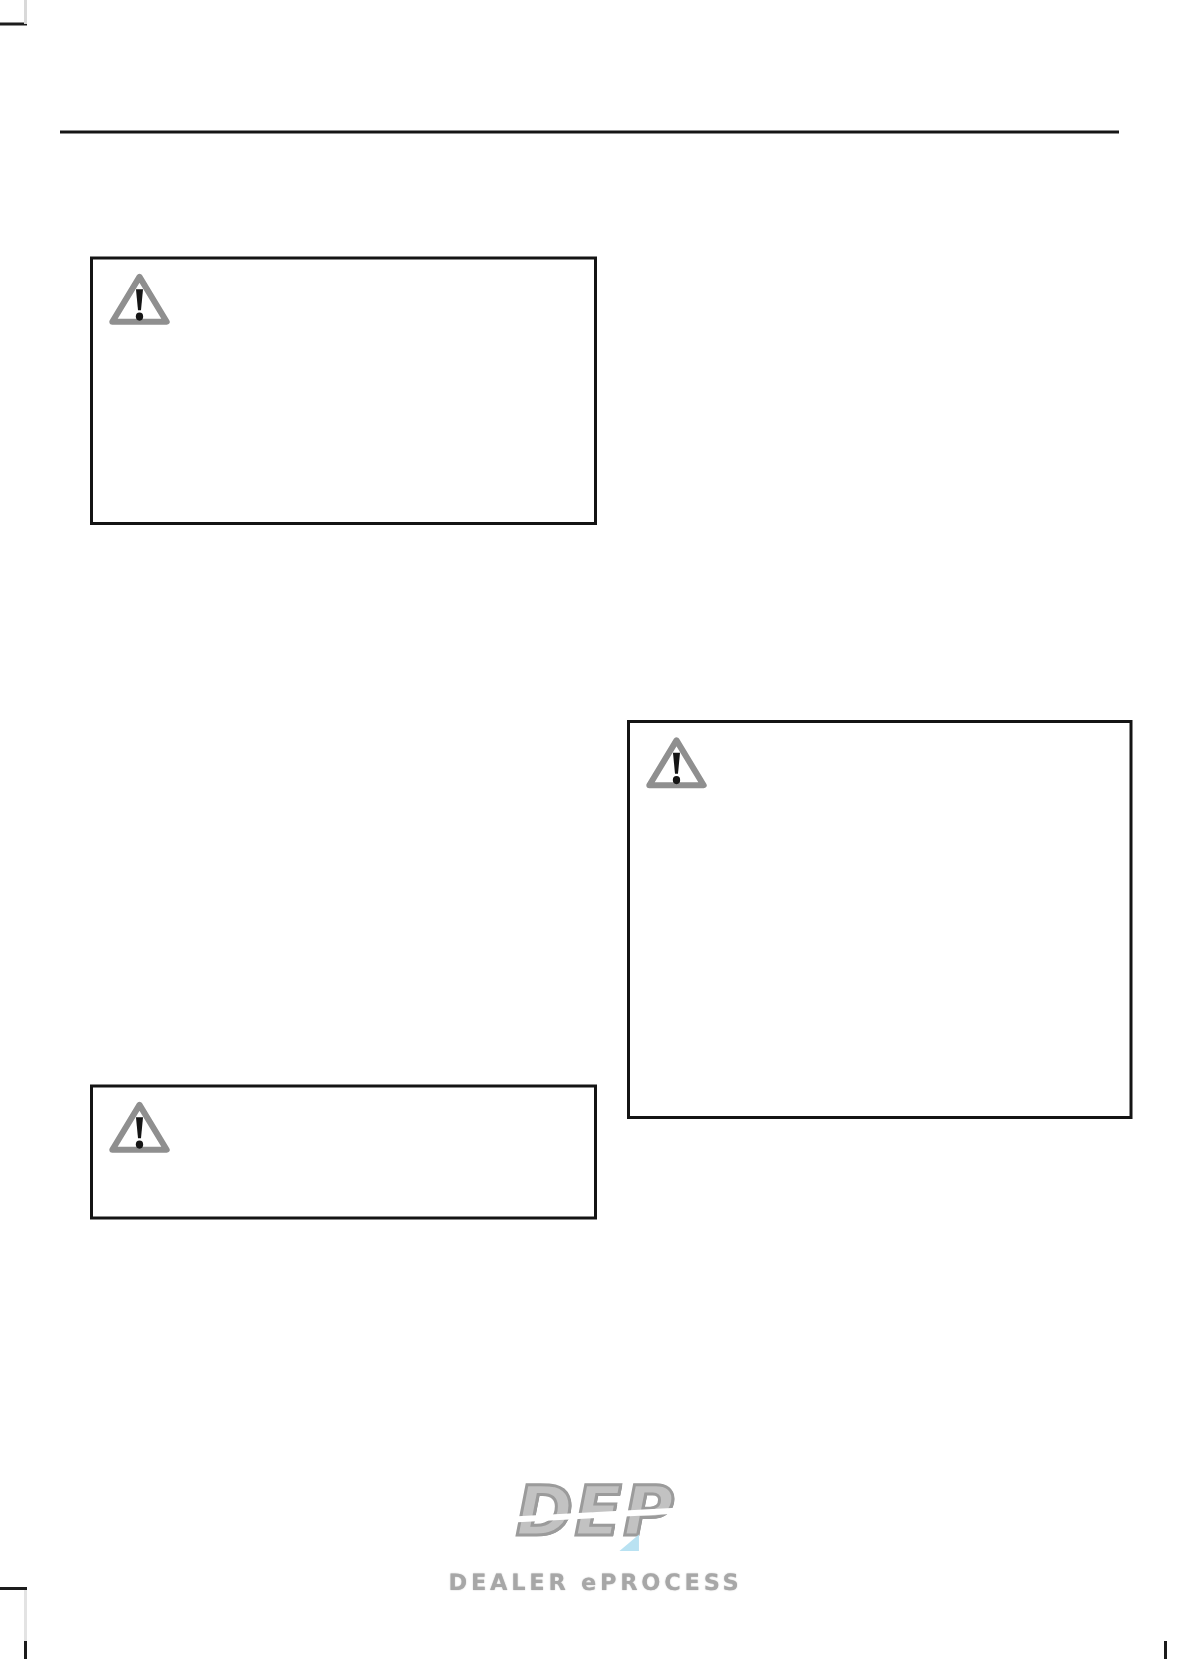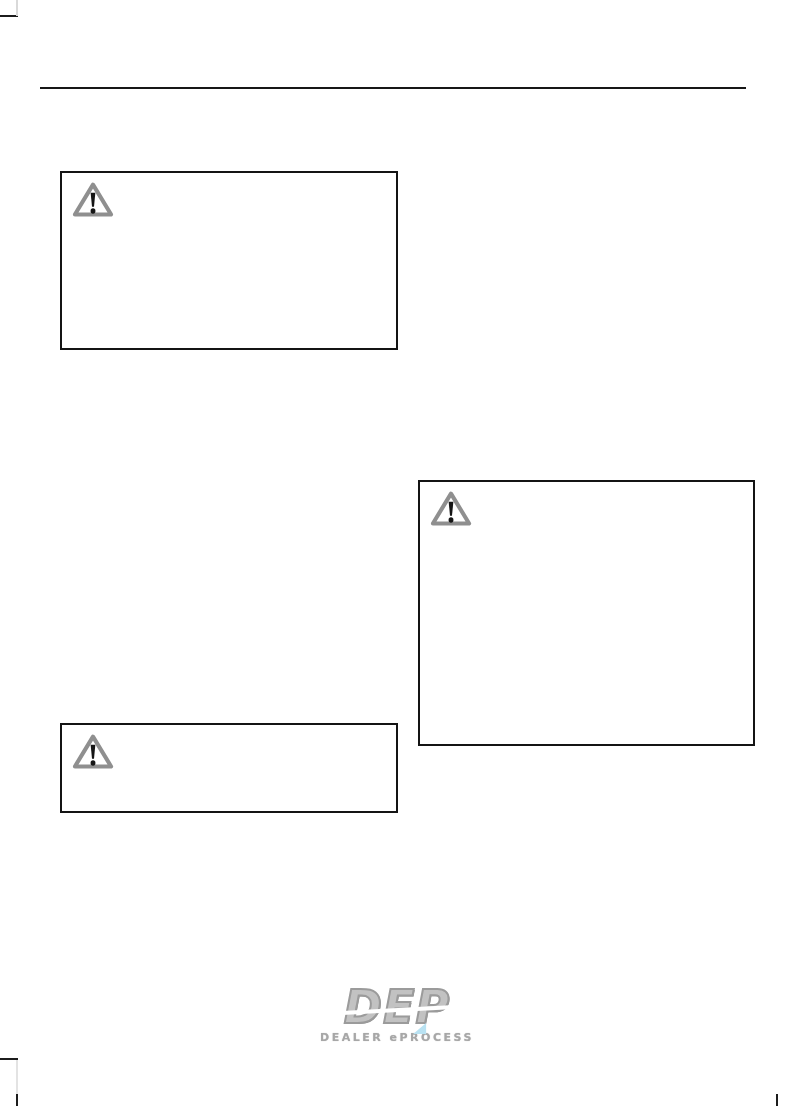--- a/index.html
+++ b/index.html
@@ -80,24 +80,24 @@
     transform: rotate(-3deg);
   }
   .logo-accent {
     position: absolute;
     right: 24px; bottom: -4px;
     width: 0; height: 0;
     border-left: 13px solid transparent;
     border-bottom: 11px solid #b9e2f2;
   }
   .logo-tagline {
-    margin-top: 1px;
+    margin-top: 16px;
     font-family: "DejaVu Sans", sans-serif;
     font-weight: bold;
-    font-size: 11px;
+    font-size: 15px;
     letter-spacing: 2.5px;
     color: #a7a7a7;
     text-shadow: 0 0 1px #bdbdbd;
     white-space: nowrap;
   }
 </style>
 </head>
 <body>
 
 <div class="page">

